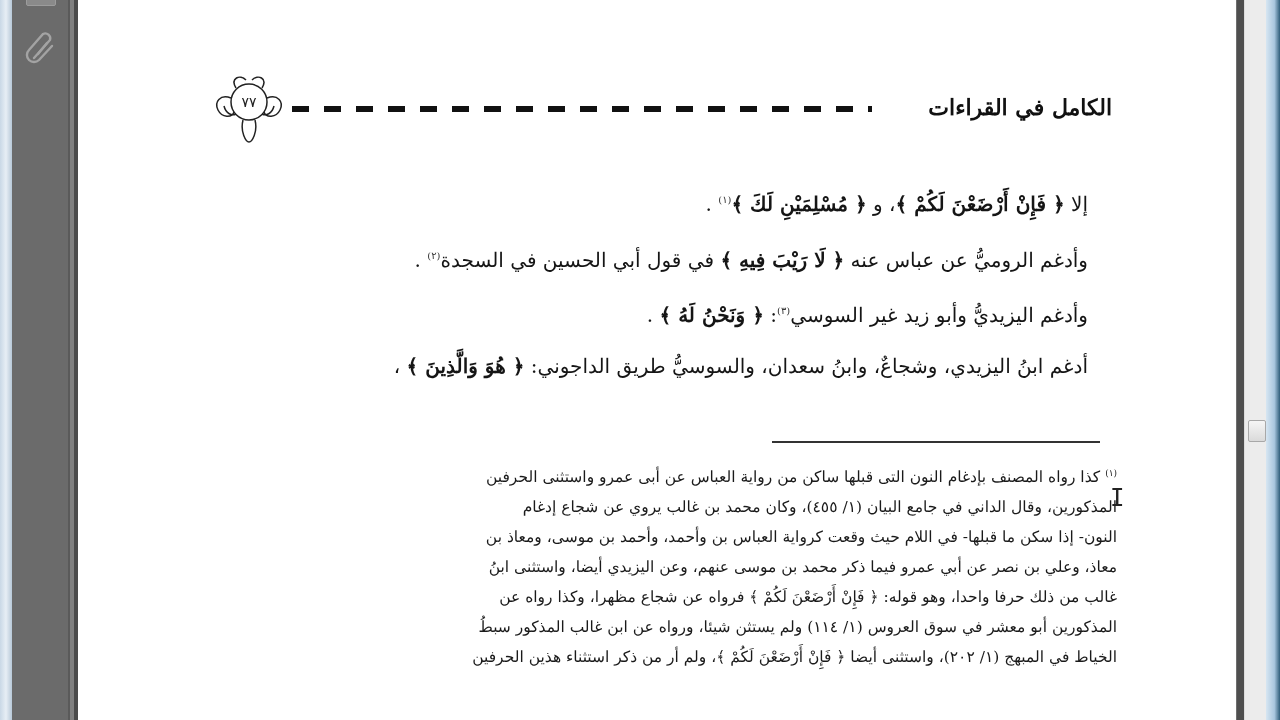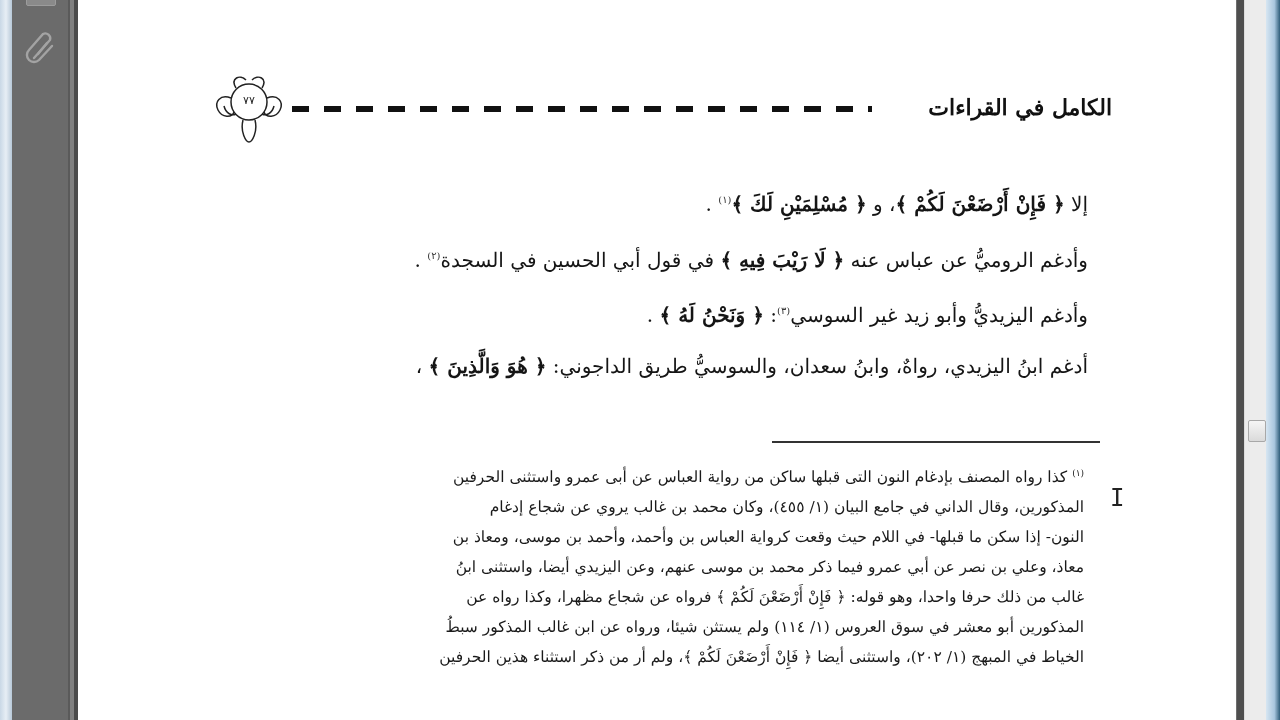--- a/index.html
+++ b/index.html
@@ -55,21 +55,21 @@
       background:linear-gradient(to right,#d7e6f2,#a9c6de 60%,#2f5d7a);
     }
 
     
     .header { position:absolute; left:130px; top:62px; width:900px; height:90px; }
     .page-num-frame {
       position:absolute; left:0; top:6px; width:78px; height:74px;
     }
     .page-num {
       position:absolute; left:0; top:26px; width:78px; text-align:center;
-      font-size:11px; color:#222; font-family:"DejaVu Sans", sans-serif;
+      font-size:14px; color:#222; font-family:"DejaVu Sans", sans-serif;
     }
     .dash-rule {
       position:absolute; left:82px; top:44px; width:580px; height:6px;
       background:repeating-linear-gradient(to right,#111 0,#111 17px,transparent 17px,transparent 32px);
     }
     .book-title {
       position:absolute; left:672px; top:10px; width:230px; height:70px;
       font-family:"DejaVu Serif", serif; font-size:22px; color:#111;
       direction:rtl; text-align:right; line-height:70px;
       font-weight:bold; letter-spacing:-1px;
@@ -84,21 +84,21 @@
     }
     .body-text p { margin:12px; }
     .quran { font-weight:bold; }
     sup.fn { font-size:10px; color:#333; vertical-align:super; }
 
     .fn-rule {
       position:absolute; left:772px; top:441px; width:328px; height:2px; background:#333;
     }
 
     .footnotes {
-      position:absolute; left:199px; top:458px; width:885px;
+      position:absolute; left:232px; top:458px; width:885px;
       direction:rtl; text-align:justify; text-align-last:right;
       font-family:"DejaVu Serif", serif; font-size:15.5px; color:#1a1a1a;
       line-height:30px;
     }
     .footnotes p { margin:0; }
     .fn-num { font-size:9px; vertical-align:super; }
 
     .ibeam {
       position:absolute; left:1110px; top:484px; width:14px; height:28px;
       color:#222; font-family:"DejaVu Sans Mono", monospace; font-size:24px; line-height:28px;
@@ -145,21 +145,21 @@
   <p>
     <span>إلا </span><span class="quran">﴿ فَإِنْ أَرْضَعْنَ لَكُمْ ﴾</span><span>، و </span><span class="quran">﴿ مُسْلِمَيْنِ لَكَ ﴾</span><sup class="fn">(١)</sup><span> .</span>
   </p>
   <p>
     <span>وأدغم الروميُّ عن عباس عنه </span><span class="quran">﴿ لَا رَيْبَ فِيهِ ﴾</span><span> في قول أبي الحسين في السجدة</span><sup class="fn">(٢)</sup><span> .</span>
   </p>
   <p>
     <span>وأدغم اليزيديُّ وأبو زيد غير السوسي</span><sup class="fn">(٣)</sup><span>: </span><span class="quran">﴿ وَنَحْنُ لَهُ ﴾</span><span> .</span>
   </p>
   <p>
-    <span>أدغم ابنُ اليزيدي، رواهٌ، وابنُ سعدان، والسوسيُّ طريق الداجوني: </span><span class="quran">﴿ هُوَ وَالَّذِينَ ﴾</span><span> ،</span>
+    <span>أدغم ابنُ اليزيدي، وشجاعٌ، وابنُ سعدان، والسوسيُّ طريق الداجوني: </span><span class="quran">﴿ هُوَ وَالَّذِينَ ﴾</span><span> ،</span>
   </p>
 </div>
 
 <div class="fn-rule"></div>
 
 <div class="footnotes">
   <p><span class="fn-num">(١)</span> <span>كذا رواه المصنف بإدغام النون التى قبلها ساكن من رواية العباس عن أبى عمرو واستثنى الحرفين</span></p>
   <p><span>المذكورين، وقال الداني في جامع البيان (١/ ٤٥٥)، وكان محمد بن غالب يروي عن شجاع إدغام</span></p>
   <p><span>النون- إذا سكن ما قبلها- في اللام حيث وقعت كرواية العباس بن وأحمد، وأحمد بن موسى، ومعاذ بن</span></p>
   <p><span>معاذ، وعلي بن نصر عن أبي عمرو فيما ذكر محمد بن موسى عنهم، وعن اليزيدي أيضا، واستثنى ابنُ</span></p>

